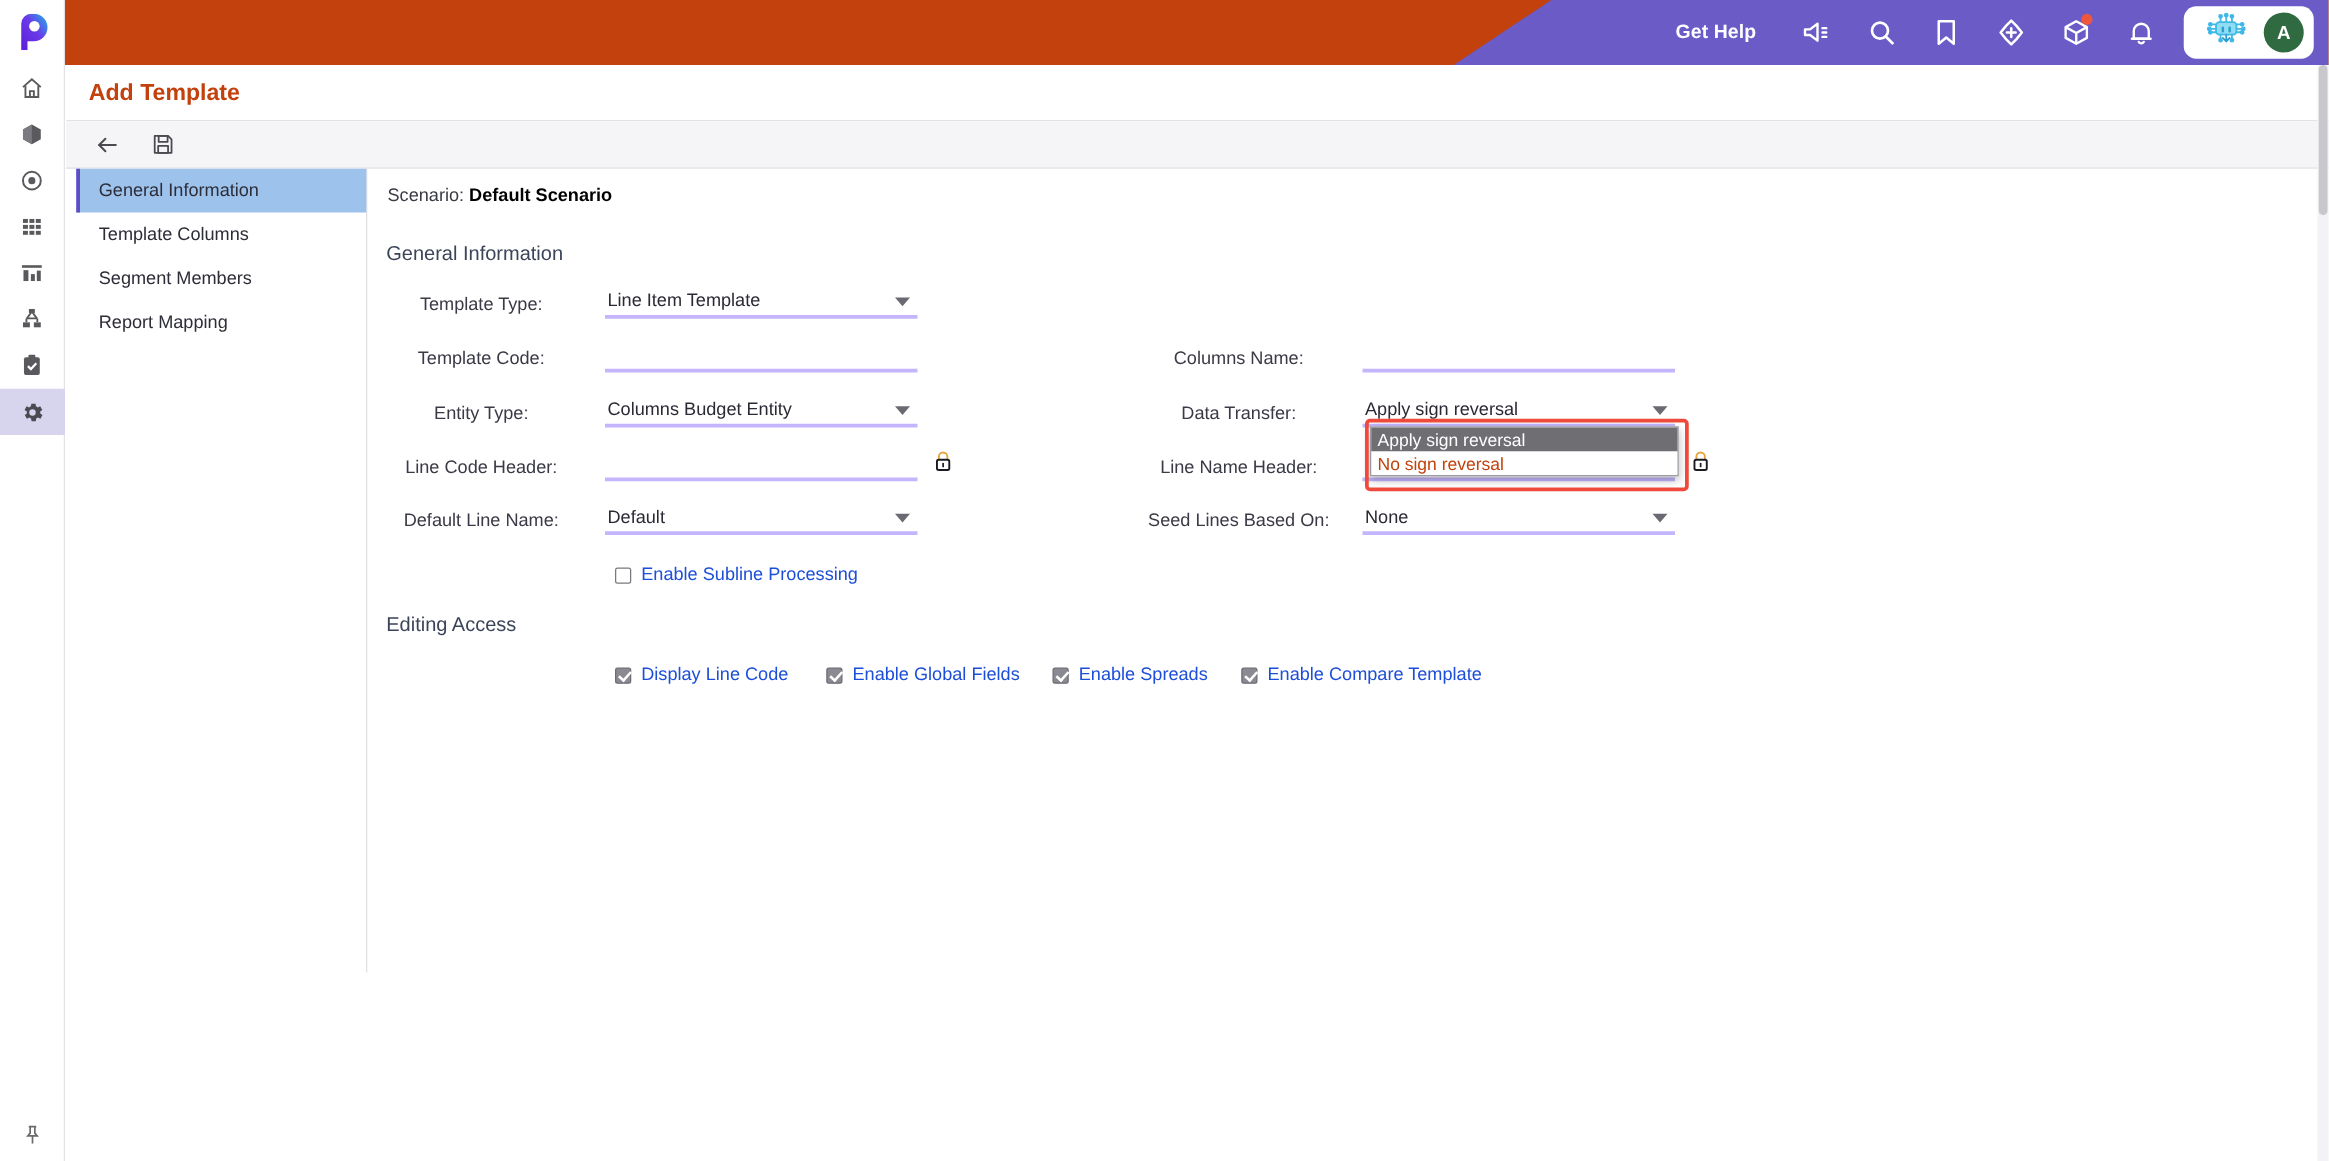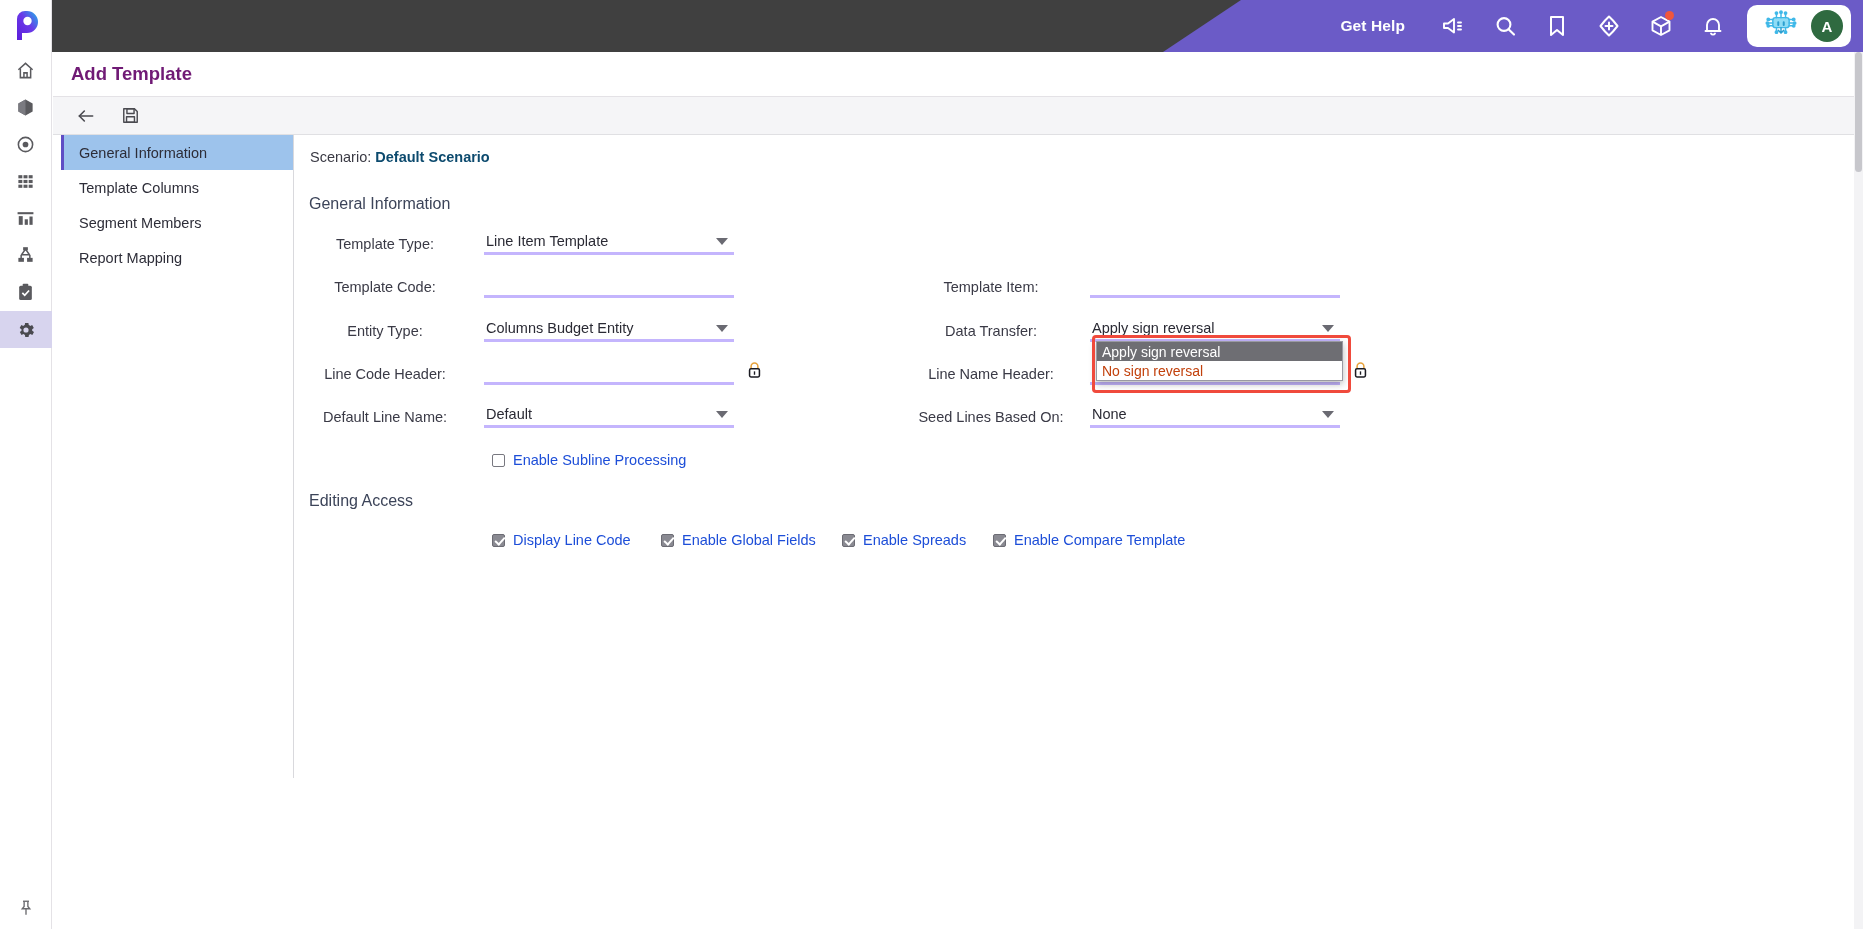--- a/index.html
+++ b/index.html
@@ -7,21 +7,21 @@
     width: 1863px; height: 929px;
     font-family: "Liberation Sans", sans-serif;
     background: #ffffff;
     overflow: hidden;
   }
   body { position: relative; }
 
   
   #topbar {
     position: absolute; top: 0; left: 0; width: 1863px; height: 52px;
-    background: #404040;
+    background: #c2410c;
     z-index: 30;
   }
   #topbar-purple {
     position: absolute; top: 0; right: 0; height: 52px; width: 700px;
     background: #6b5bc7;
     clip-path: polygon(78px 0, 100% 0, 100% 100%, 0 100%);
   }
   #topbar-right {
     position: absolute; top: 0; right: 0; height: 52px;
     display: flex; align-items: center; gap: 0px; padding-right: 8px;
@@ -68,21 +68,21 @@
   .rail-item.active { background: #d7d4ee; }
   #rail-pin { position: absolute; bottom: 12px; left: 0; width: 52px;
     display: flex; align-items: center; justify-content: center; color: #6a6a6e;}
 
   
   #page-header {
     position: absolute; top: 52px; left: 53px; width: 1810px; height: 45px;
     background: #ffffff; border-bottom: 1px solid #e4e2e6;
     display: flex; align-items: center;
   }
-  #page-title { font-size: 18.5px; font-weight: bold; color: #701a75; margin-left: 18px; }
+  #page-title { font-size: 18.5px; font-weight: bold; color: #c2410c; margin-left: 18px; }
 
   
   #toolbar {
     position: absolute; top: 97px; left: 53px; width: 1810px; height: 38px;
     background: #f5f5f7; border-bottom: 1px solid #e0e0e3;
     display: flex; align-items: center; gap: 14px; padding-left: 18px;
   }
   .tb-btn { width: 30px; height: 28px; display: flex; align-items: center; justify-content: center; color: #4a4a50; }
 
   
@@ -103,21 +103,21 @@
 
   
   #form-area {
     position: absolute; top: 135px; left: 294px; width: 1569px; height: 643px;
     background: #ffffff;
   }
   #scenario-line {
     position: absolute; top: 14px; left: 16px;
     font-size: 14.5px; color: #3a3a44;
   }
-  #scenario-line b { color: #0c4a6e; }
+  #scenario-line b { color: #000000; }
 
   .section-title {
     position: absolute; font-size: 16px; color: #3c4459;
   }
   #sec-general { top: 60px; left: 15px; }
   #sec-editing { top: 357px; left: 15px; }
 
   .frow { position: absolute; display: flex; align-items: flex-end; }
   .flabel {
     font-size: 14.5px; color: #3a3a46;
@@ -435,21 +435,21 @@
       <span class="caret"></span>
     </div>
   </div>
 
   <div class="cbrow" style="top:317px; left:198px;">
     <span class="cb"></span>
     <span class="cblabel">Enable Subline Processing</span>
   </div>
 
   <div class="frow" style="top:139px; left:606px;">
-    <div class="flabel">Template Item:</div>
+    <div class="flabel">Columns Name:</div>
     <div class="fctl">
       <span class="val"></span>
     </div>
   </div>
 
   <div class="frow" style="top:183px; left:606px;">
     <div class="flabel">Data Transfer:</div>
     <div class="fctl">
       <span class="val">Apply sign reversal</span>
       <span class="caret"></span>

